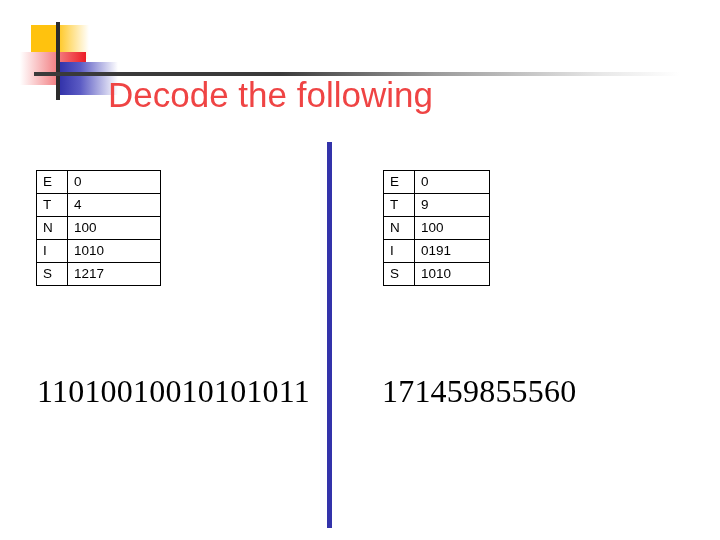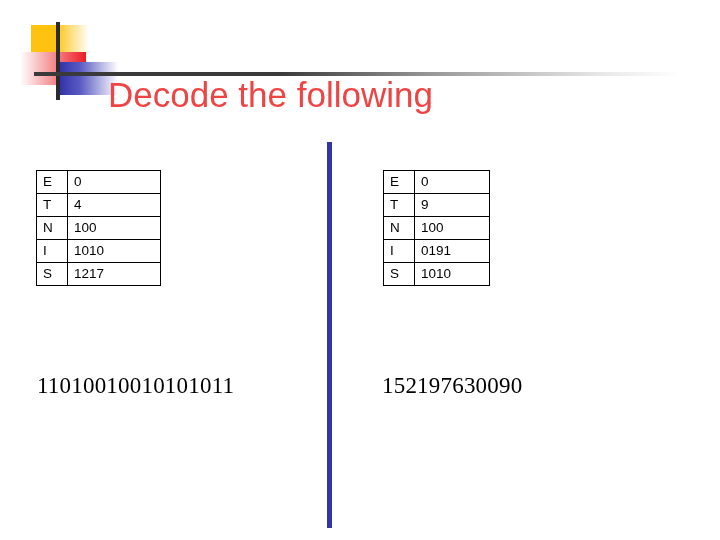--- a/index.html
+++ b/index.html
@@ -119,21 +119,21 @@
   .table-right {
     left: 383px;
     top: 170px;
   }
   .table-right td.val { width: 68px; }
 
   
   .binary {
     position: absolute;
     font-family: "Liberation Serif", serif;
-    font-size: 23px;
+    font-size: 32px;
     color: #000000;
     white-space: nowrap;
     letter-spacing: 0.2px;
   }
   .binary-left {
     left: 37px;
     top: 373px;
   }
   .binary-right {
     left: 382px;
@@ -202,15 +202,15 @@
         <td class="sym">I</td>
         <td class="val">0191</td>
       </tr>
       <tr>
         <td class="sym">S</td>
         <td class="val">1010</td>
       </tr>
     </tbody>
   </table>
 
-  <div class="binary binary-right">152197630090</div>
+  <div class="binary binary-right">171459855560</div>
 
 </div>
 
 </body></html>

